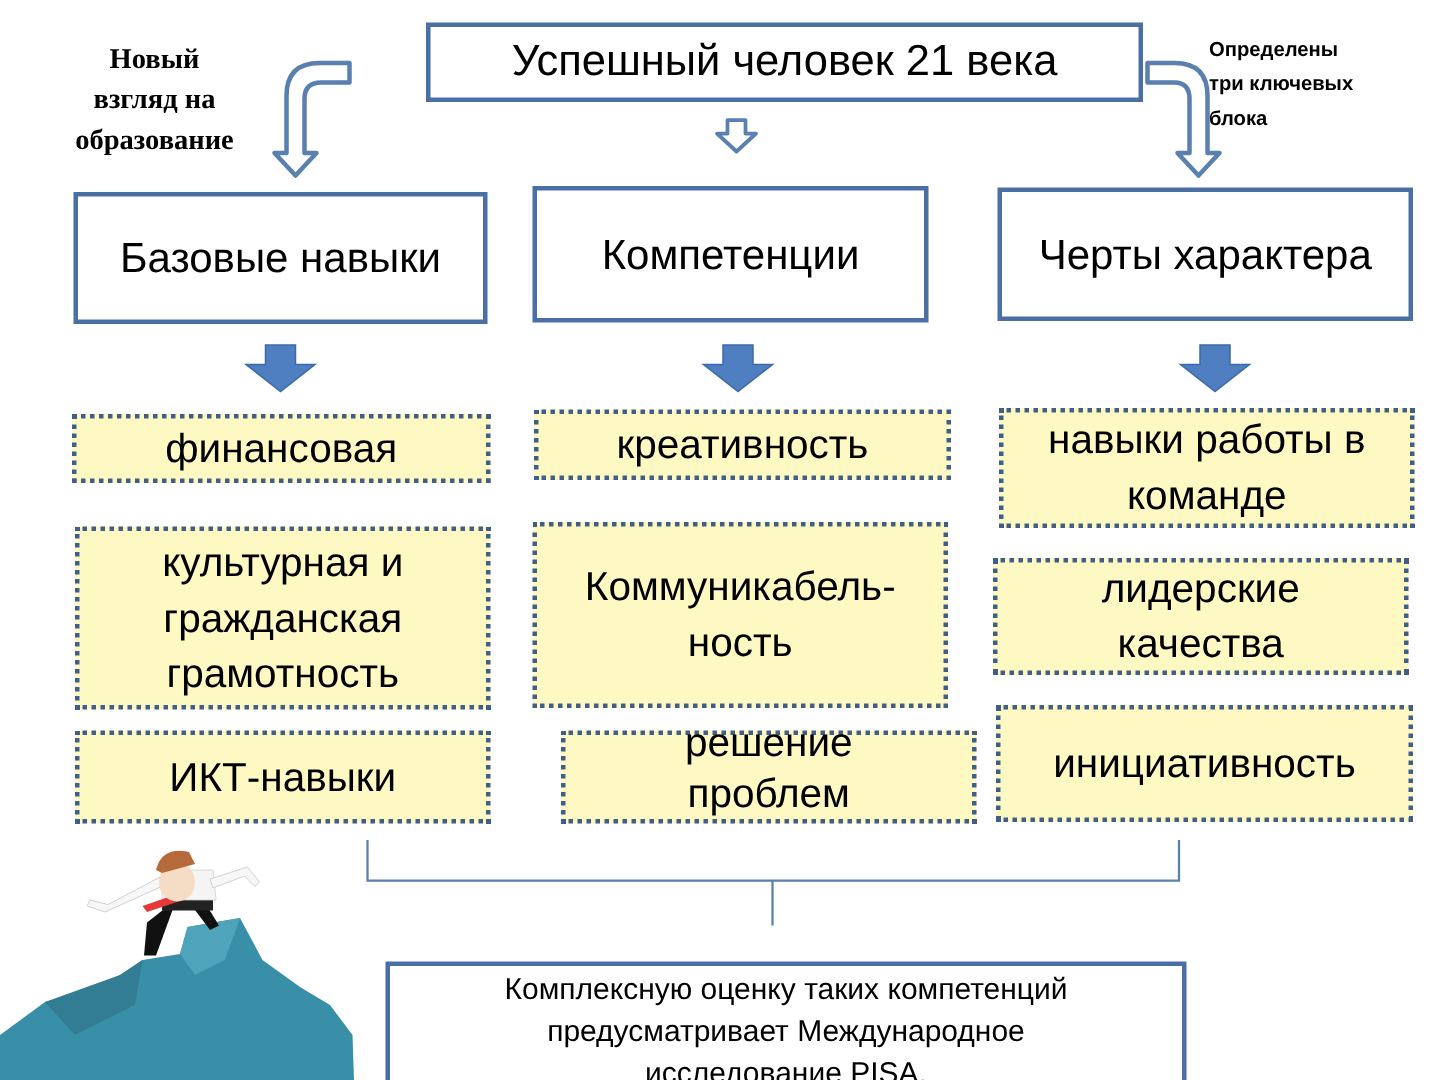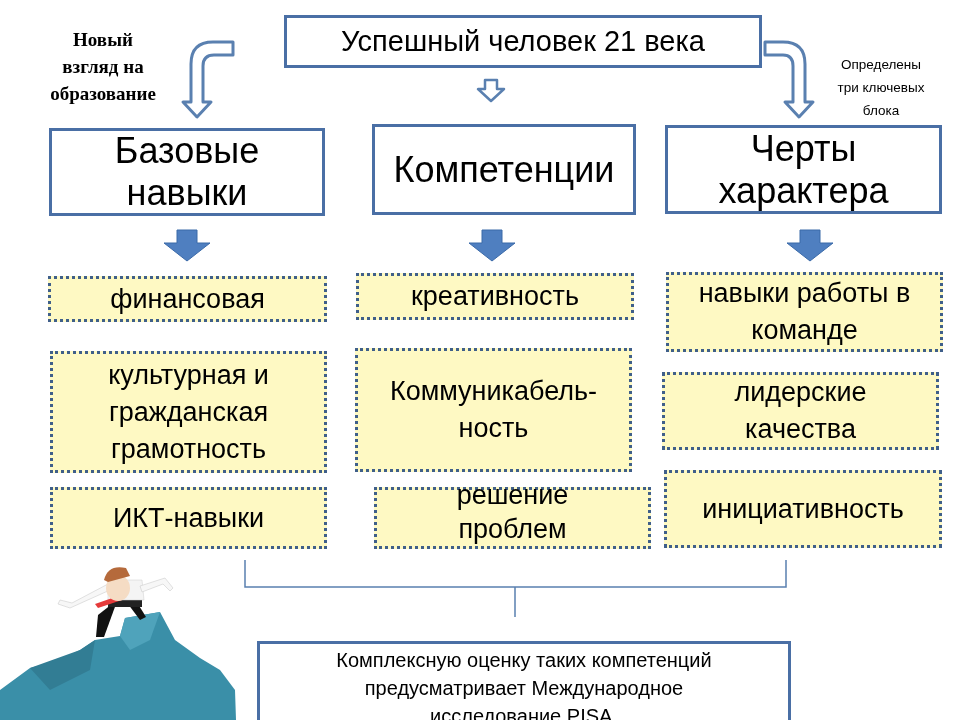--- a/index.html
+++ b/index.html
@@ -19,30 +19,30 @@
   .dot-box {
     position: absolute; box-sizing: border-box;
     border: 3px dotted #3f5f8a;
     background: #fef9c3;
     display: flex; align-items: center; justify-content: center;
     text-align: center;
     font-size: 27px; line-height: 37px;
     white-space: pre-line;
   }
   .title-box { font-size: 29px; margin-left: 26px; }
-  .block-box { font-size: 36px; }
+  .block-box { font-size: 28px; }
   .note-serif {
     position: absolute; text-align: center;
     font-family: "Liberation Serif", serif; font-weight: bold;
     font-size: 19px; line-height: 27px; white-space: pre-line;
   }
   .note-sans {
-    position: absolute; text-align: center;
-    font-family: "Liberation Sans", sans-serif; font-weight: normal;
-    font-size: 13.5px; line-height: 23px; white-space: pre-line; margin-top: 32px;
+    position: absolute; text-align: left;
+    font-family: "Liberation Sans", sans-serif; font-weight: bold;
+    font-size: 13.5px; line-height: 23px; white-space: pre-line;
   }
   .bottom-box { font-size: 20px; line-height: 28px; white-space: pre-line; padding: 0 10px; margin-top: 24px; }
   svg { position: absolute; left: 0; top: 0; overflow: visible; }
 </style>
 </head>
 <body>
 
 <svg width="960" height="720">
 
   <path d="M233 42 L233 55 L214 55 Q203 55 203 66 L203 102 L211 102 L197 117 L183 102 L191 102 L191 64 Q191 42 213 42 Z" fill="#fff" stroke="#5a80b0" stroke-width="3" stroke-linejoin="round"></path>
@@ -85,21 +85,21 @@
 <div class="note-serif" style="left:28px; top:26px; width:150px;">Новый
 взгляд на
 образование</div>
 <div class="note-sans" style="left:806px; top:21px; width:150px;">Определены
 три ключевых
 блока</div>
 
 <div class="solid-box block-box" style="left:49px; top:128px; width:276px; height:88px;">
   <span>Базовые навыки</span>
 </div>
-<div class="solid-box block-box" style="left:372px; top:124px; width:264px; height:91px;align-items:center;">
+<div class="solid-box block-box" style="left:355px; top:124px; width:264px; height:91px;align-items:center;">
   <span>Компетенции</span>
 </div>
 <div class="solid-box block-box" style="left:665px; top:125px; width:277px; height:89px;">
   <span>Черты характера</span>
 </div>
 
 <div class="dot-box" style="left:48px; top:276px; width:279px; height:46px;">финансовая</div>
 <div class="dot-box" style="left:50px; top:351px; width:277px; height:122px;">культурная и
 гражданская
 грамотность</div>

